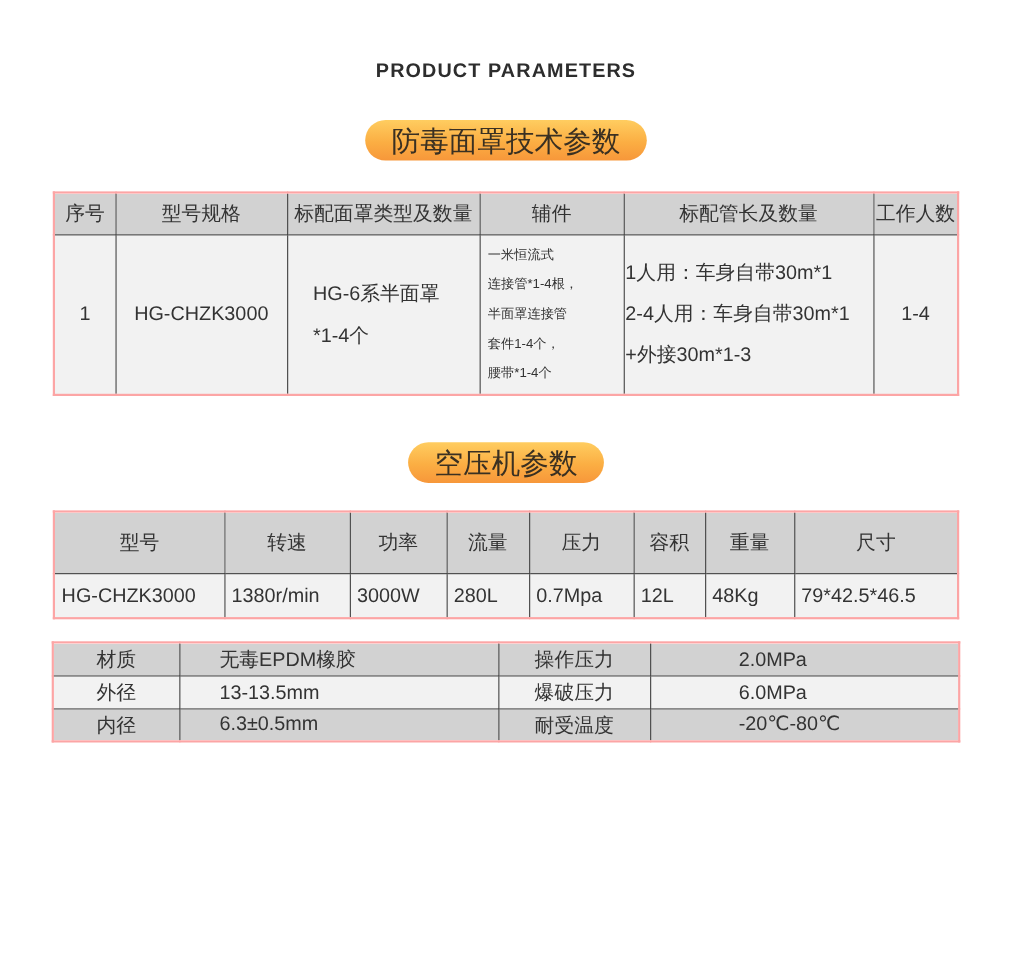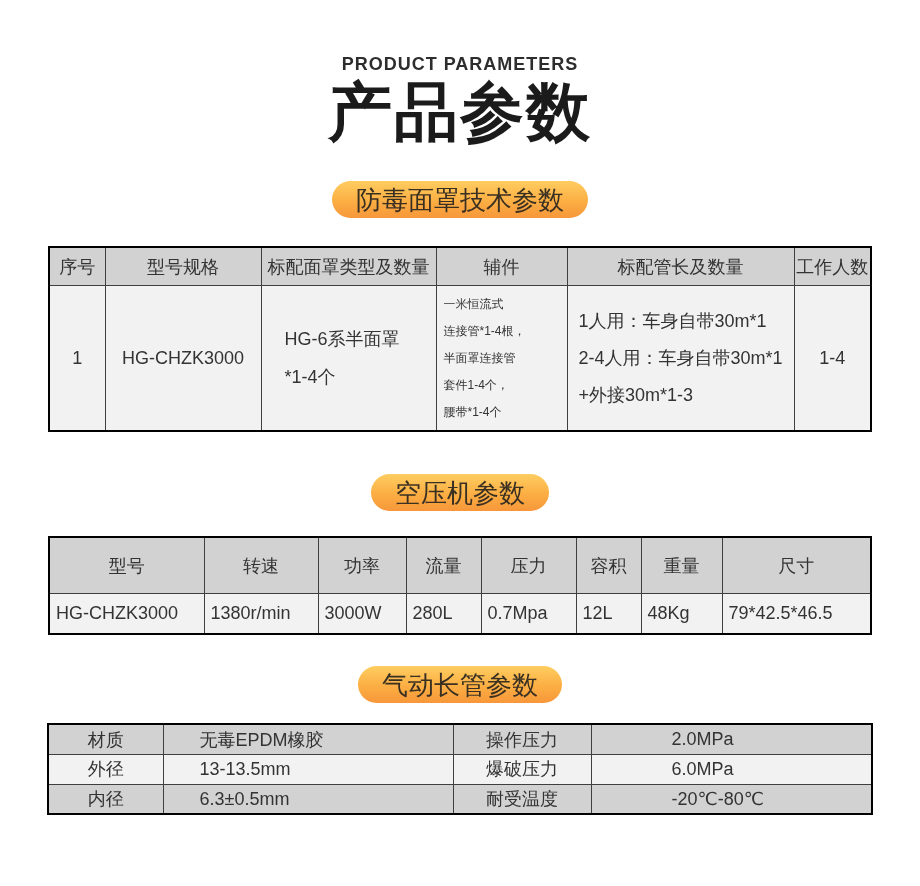--- a/index.html
+++ b/index.html
@@ -37,39 +37,39 @@
     background:linear-gradient(180deg,#ffcd60 0%,#fbae43 55%,#f7973a 100%);
   }
   .badge-row.b1 { margin-top:34px; }
   .badge-row.b2 { margin-top:42px; }
   .badge-row.b3 { margin-top:31px; }
 
   
   table {
     border-collapse:collapse; table-layout:fixed;
     margin:0 auto; width:824px;
-    border:2px solid #000000;
+    border:2px solid #fca5a5;
     font-size:18px; color:#333333;
   }
   th, td {
     border:1px solid #3f3f3f;
     font-weight:400;
     text-align:center; vertical-align:middle;
     padding:0; overflow:hidden;
   }
   .hrow th { background:#d2d2d2; }
   .drow td { background:#f2f2f2; }
 
   
   .t1 { margin-top:28px; }
   .t1 .hrow th { height:38px; }
   .t1 .drow td { height:146px; }
   .t1 .c-mask { text-align:left; padding-left:23px; line-height:38px; }
   .t1 .c-acc  { text-align:left; padding-left:7px;  line-height:27px; font-size:12px; }
-  .t1 .c-pipe { text-align:left; padding-left:11px;  line-height:37px; }
+  .t1 .c-pipe { text-align:left; padding-left:1px;  line-height:37px; }
   .pre { white-space:pre-line; }
 
   
   .t2 { margin-top:25px; }
   .t2 .hrow th { height:56px; }
   .t2 .drow td { height:41px; text-align:left; padding-left:6px; }
 
   
   .t3 { margin-top:20px; }
   .t3 td { height:30px; }
@@ -78,21 +78,20 @@
   .t3 .val-l { text-align:left; padding-left:36px; }
   .t3 .val-r { text-align:left; padding-left:80px; }
 </style>
 </head>
 <body>
 
 <div class="page">
 
   <div class="hdr">
     <div class="eyebrow">PRODUCT PARAMETERS</div>
-    <div class="title">产品参数</div>
   </div>
 
   <div class="badge-row b1">
     <span class="badge">防毒面罩技术参数</span>
   </div>
 
   <table class="t1">
     <colgroup>
       <col style="width:56px">
         <col style="width:156px">
@@ -160,23 +159,20 @@
       <td>3000W</td>
       <td>280L</td>
       <td>0.7Mpa</td>
       <td>12L</td>
       <td>48Kg</td>
       <td>79*42.5*46.5</td>
     </tr>
   </tbody>
     </table>
 
-  <div class="badge-row b3">
-    <span class="badge">气动长管参数</span>
-  </div>
 
   <table class="t3">
     <colgroup>
       <col style="width:115px">
         <col style="width:290px">
         <col style="width:138px">
         <col style="width:281px">
     </colgroup>
     <tbody>
         <tr class="gray">

